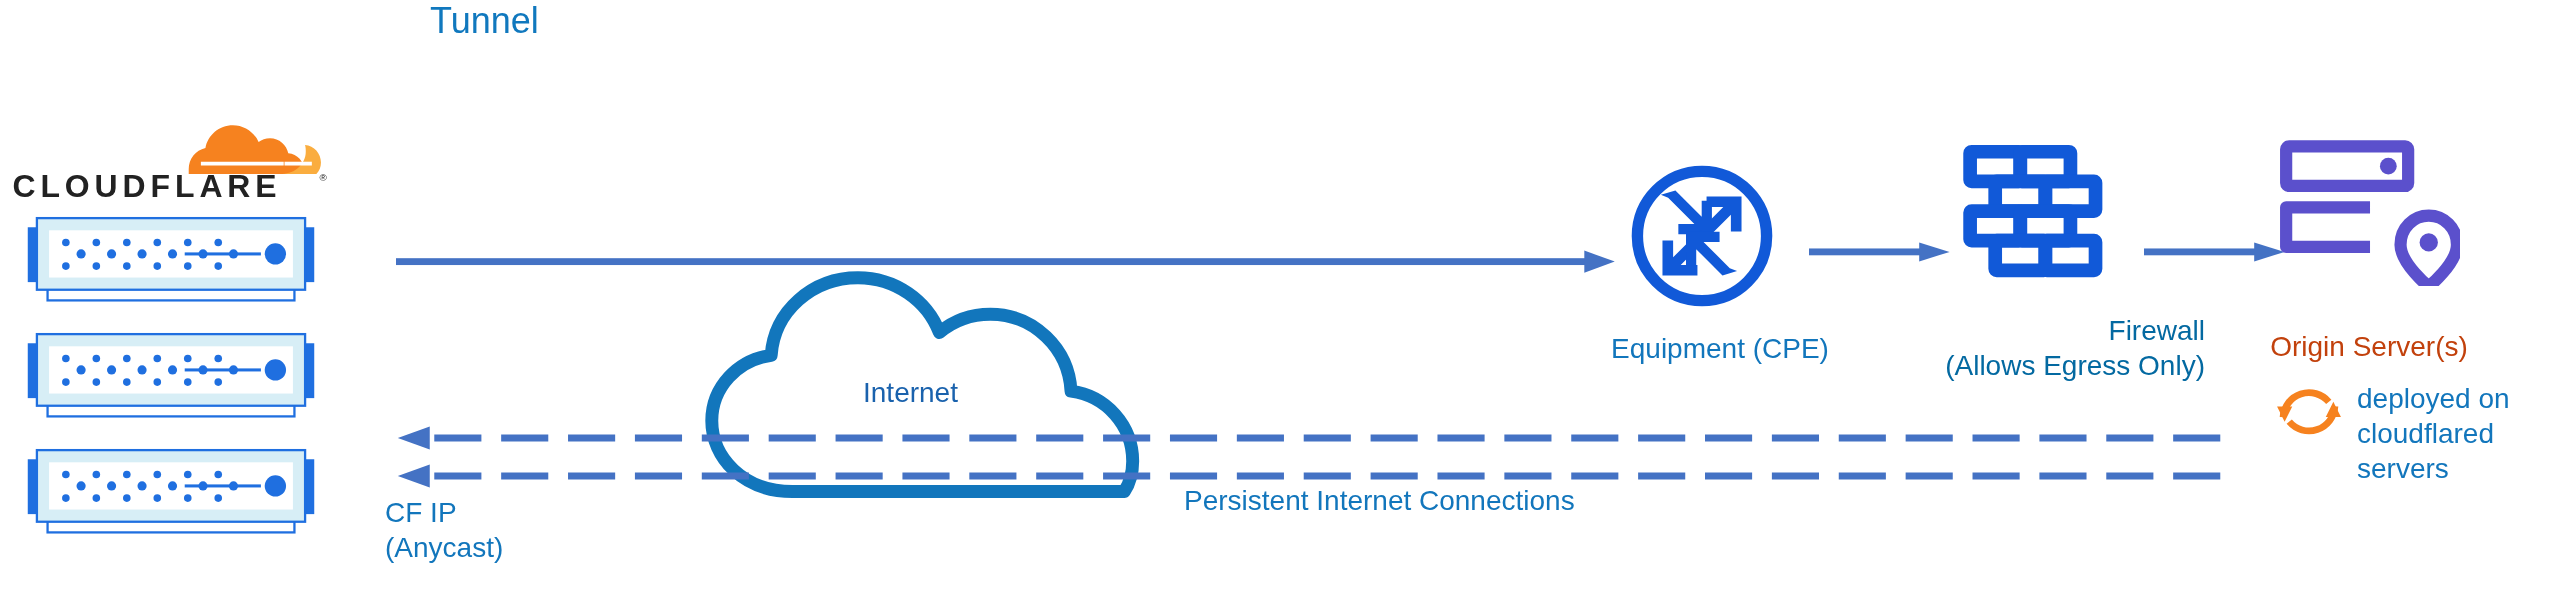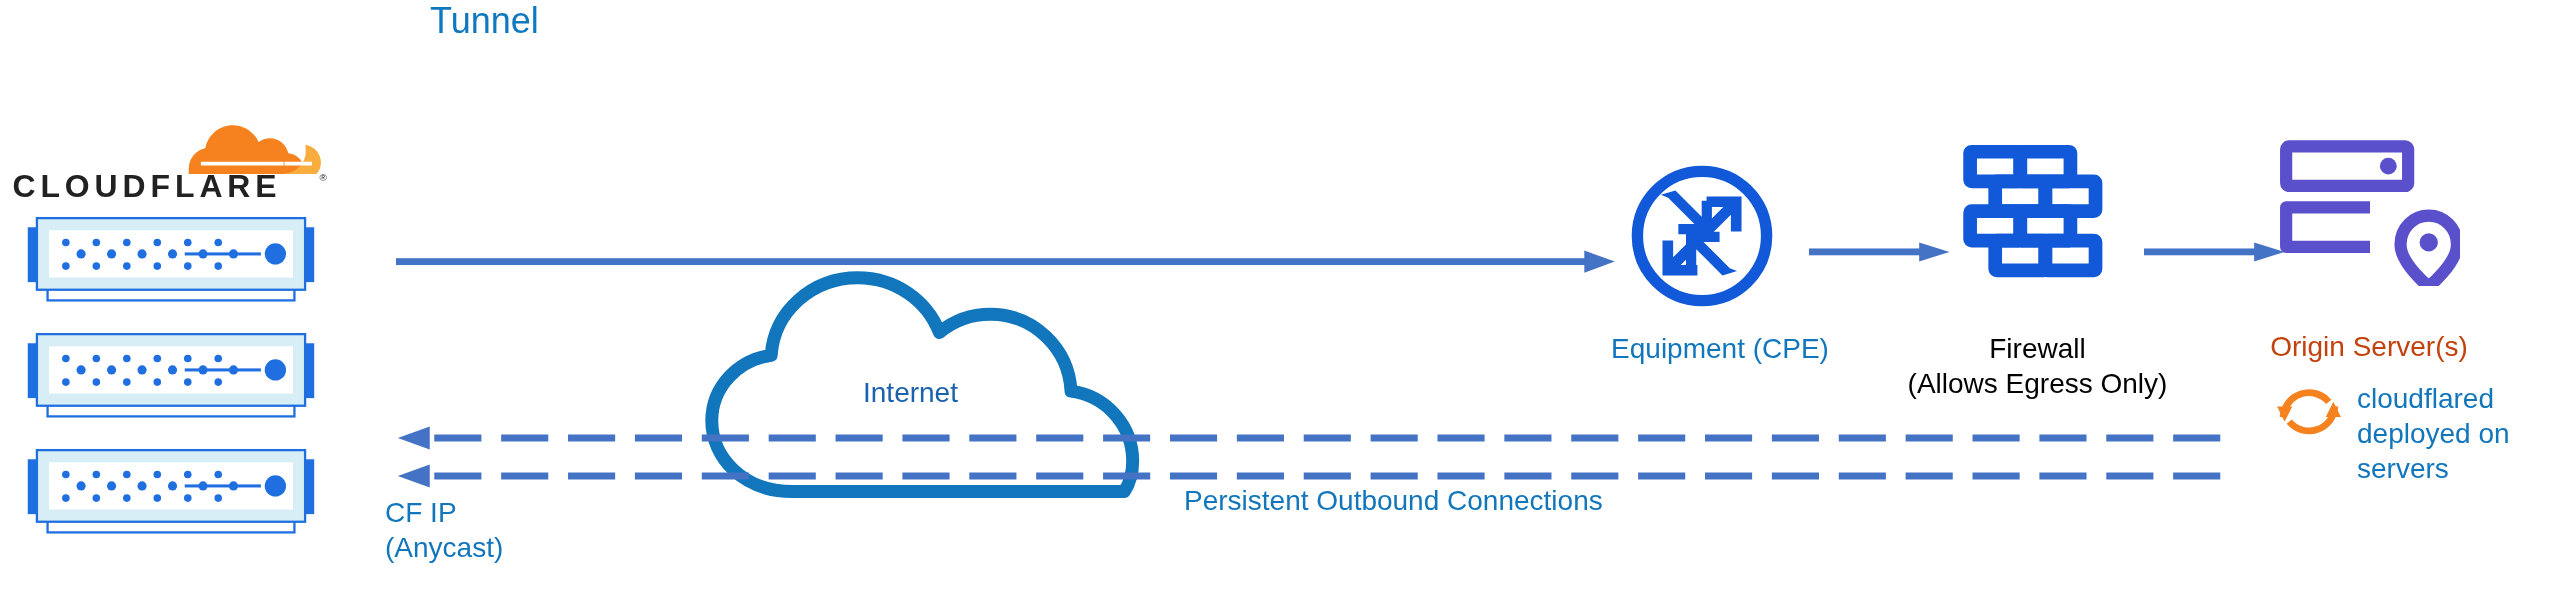--- a/index.html
+++ b/index.html
@@ -147,26 +147,26 @@
   #firewall-icon {
     position: absolute;
     left: 1961px;
     top: 143px;
     width: 152px;
     height: 149px;
   }
   #firewall-label {
     position: absolute;
     left: 1870px;
-    top: 331px;
+    top: 313px;
     width: 335px;
-    text-align: center;
+    text-align: right;
     font-size: 28px;
     line-height: 35px;
-    color: #000000;
+    color: #0369a1;
   }
 
   
   #arrow-firewall-origin {
     position: absolute;
     left: 2144px;
     top: 240px;
     width: 152px;
     height: 23px;
   }
@@ -364,21 +364,21 @@
         <polygon points="0,25 42,10 42,40" fill="#4472c4"></polygon>
         <line x1="48" y1="25" x2="2420" y2="25" stroke="#4472c4" stroke-width="9" stroke-dasharray="62 26"></line>
       </g>
 
       <g>
         <polygon points="0,75 42,60 42,90" fill="#4472c4"></polygon>
         <line x1="48" y1="75" x2="2420" y2="75" stroke="#4472c4" stroke-width="9" stroke-dasharray="62 26"></line>
       </g>
     </svg>
   </div>
-  <div id="persistent-label">Persistent Outbound Connections</div>
+  <div id="persistent-label">Persistent Internet Connections</div>
   <div id="cf-ip-label">
     <div>CF IP</div>
     <div>(Anycast)</div>
   </div>
 
   <div id="cpe-icon">
     <svg width="152" height="152" viewBox="0 0 200 200" xmlns="http://www.w3.org/2000/svg">
       <circle cx="100" cy="100" r="85" fill="none" stroke="#1159d8" stroke-width="15"></circle>
       <g fill="#1159d8">
 
@@ -452,19 +452,19 @@
     <svg width="70" height="70" viewBox="0 0 92 92" xmlns="http://www.w3.org/2000/svg">
       <g fill="none" stroke="#f6821f" stroke-width="9" stroke-linecap="butt">
         <path d="M12 54 A34 34 0 0 1 72 34"></path>
         <path d="M80 40 A34 34 0 0 1 20 60"></path>
       </g>
       <polygon points="4,40 24,40 14,60" fill="#f6821f"></polygon>
       <polygon points="88,54 68,54 78,34" fill="#f6821f"></polygon>
     </svg>
   </div>
   <div id="cloudflared-label">
+    <div>deployed on</div>
     <div>cloudflared</div>
-    <div>deployed on</div>
     <div>servers</div>
   </div>
 
 </div>
 
 
 </body></html>

